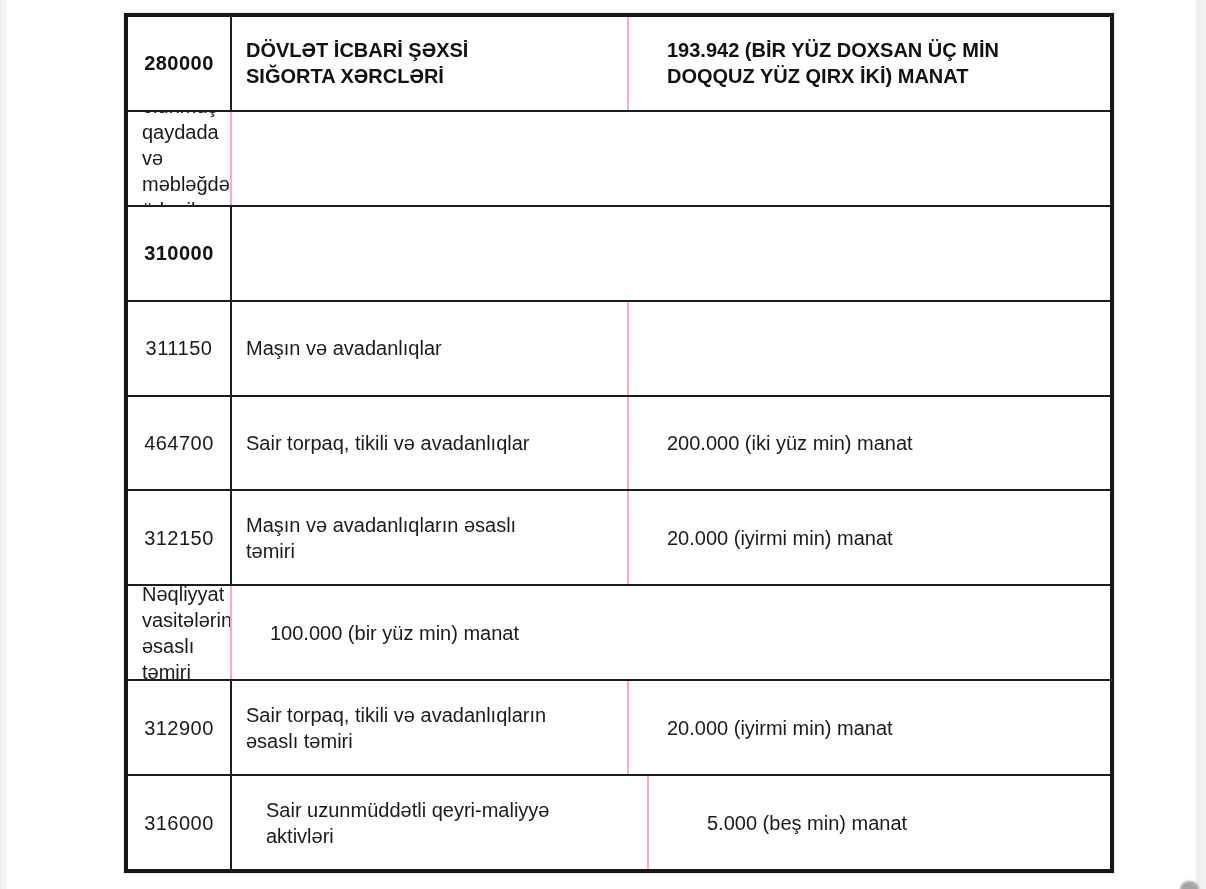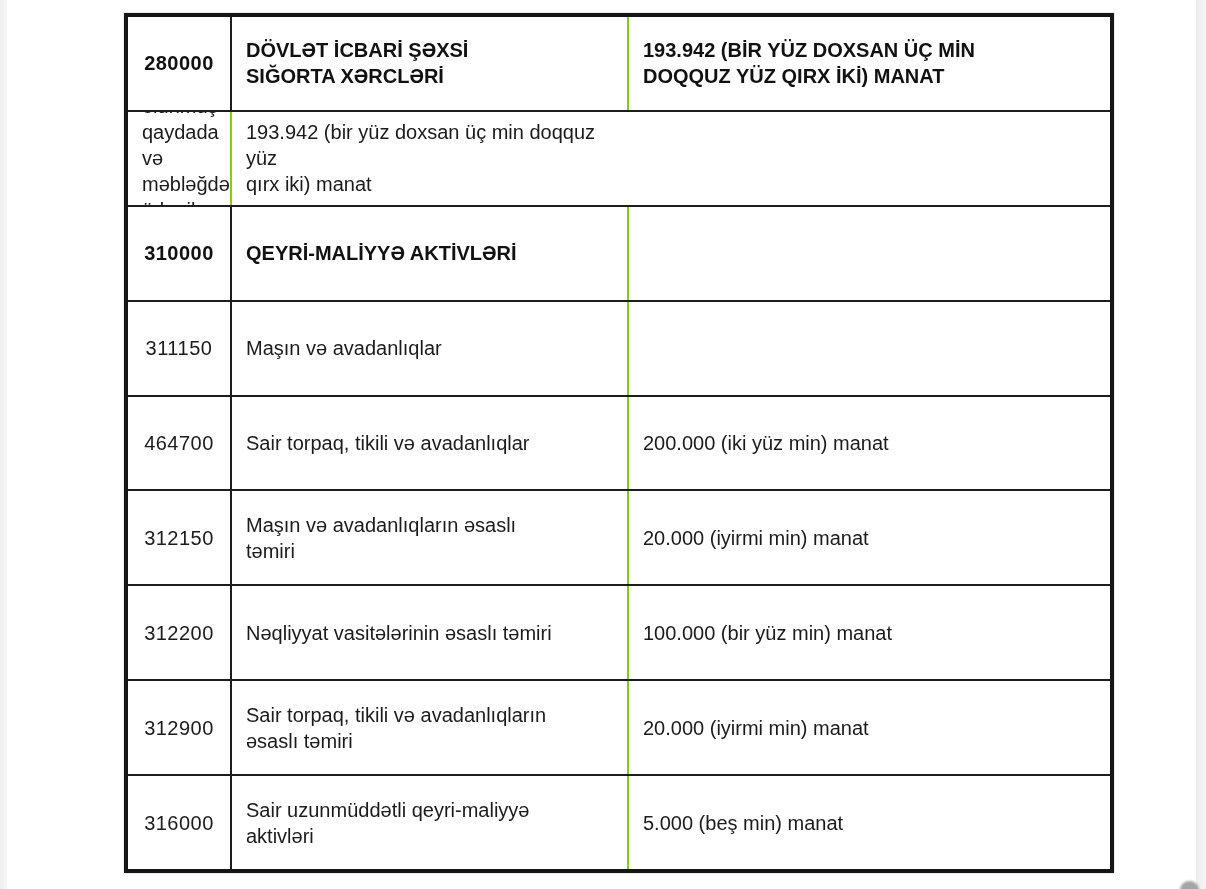--- a/index.html
+++ b/index.html
@@ -60,45 +60,47 @@
   .row {
     flex: 1 1 0;
     display: grid;
     grid-template-columns: 104px 397px 1fr;
     border-bottom: 2px solid #1d1d1d;
     box-sizing: border-box;
     min-height: 0;
   }
   .row:last-child {
     border-bottom: none;
+    gap: 20px;
   }
   .cell {
     display: flex;
     align-items: center;
     box-sizing: border-box;
     font-size: 20px;
     line-height: 26px;
     color: #1b1b1b;
     white-space: pre-line;
     overflow: hidden;
   }
   .cell.code {
     justify-content: center;
     text-align: center;
     border-right: 2px solid #1d1d1d;
     letter-spacing: 0.5px;
   }
   .cell.desc {
-    border-right: 2px solid #84cc16;
+    border-right: 2px solid #f9a8d4;
     padding: 4px 22px 4px 14px;
     text-align: left;
   }
   .cell.amount {
     padding: 4px 4px 4px 14px;
     text-align: left;
+    margin-left: 24px;
   }
   .row.emphasis .cell {
     font-weight: 700;
     color: #111111;
   }
 </style>
 </head>
 <body>
 
 <div class="page">
@@ -109,27 +111,24 @@
     <div class="cell desc">DÖVLƏT İCBARİ ŞƏXSİ
 SIĞORTA XƏRCLƏRİ</div>
     <div class="cell amount">193.942 (BİR YÜZ DOXSAN ÜÇ MİN
 DOQQUZ YÜZ QIRX İKİ) MANAT</div>
   </div>
 
   <div class="row">
     <div class="cell desc">Qanunla müəyyən olunmuş
 qaydada və məbləğdə ödənilən
 sığorta haqları</div>
-    <div class="cell amount">193.942 (bir yüz doxsan üç min doqquz yüz
-qırx iki) manat</div>
   </div>
 
   <div class="row emphasis">
     <div class="cell code">310000</div>
-    <div class="cell desc">QEYRİ-MALİYYƏ AKTİVLƏRİ</div>
   </div>
 
   <div class="row">
     <div class="cell code">311150</div>
     <div class="cell desc">Maşın və avadanlıqlar</div>
   </div>
 
   <div class="row">
     <div class="cell code">464700</div>
     <div class="cell desc">Sair torpaq, tikili və avadanlıqlar</div>
@@ -137,21 +136,20 @@
   </div>
 
   <div class="row">
     <div class="cell code">312150</div>
     <div class="cell desc">Maşın və avadanlıqların əsaslı
 təmiri</div>
     <div class="cell amount">20.000 (iyirmi min) manat</div>
   </div>
 
   <div class="row">
-    <div class="cell code">312200</div>
     <div class="cell desc">Nəqliyyat vasitələrinin əsaslı təmiri</div>
     <div class="cell amount">100.000 (bir yüz min) manat</div>
   </div>
 
   <div class="row">
     <div class="cell code">312900</div>
     <div class="cell desc">Sair torpaq, tikili və avadanlıqların
 əsaslı təmiri</div>
     <div class="cell amount">20.000 (iyirmi min) manat</div>
   </div>

